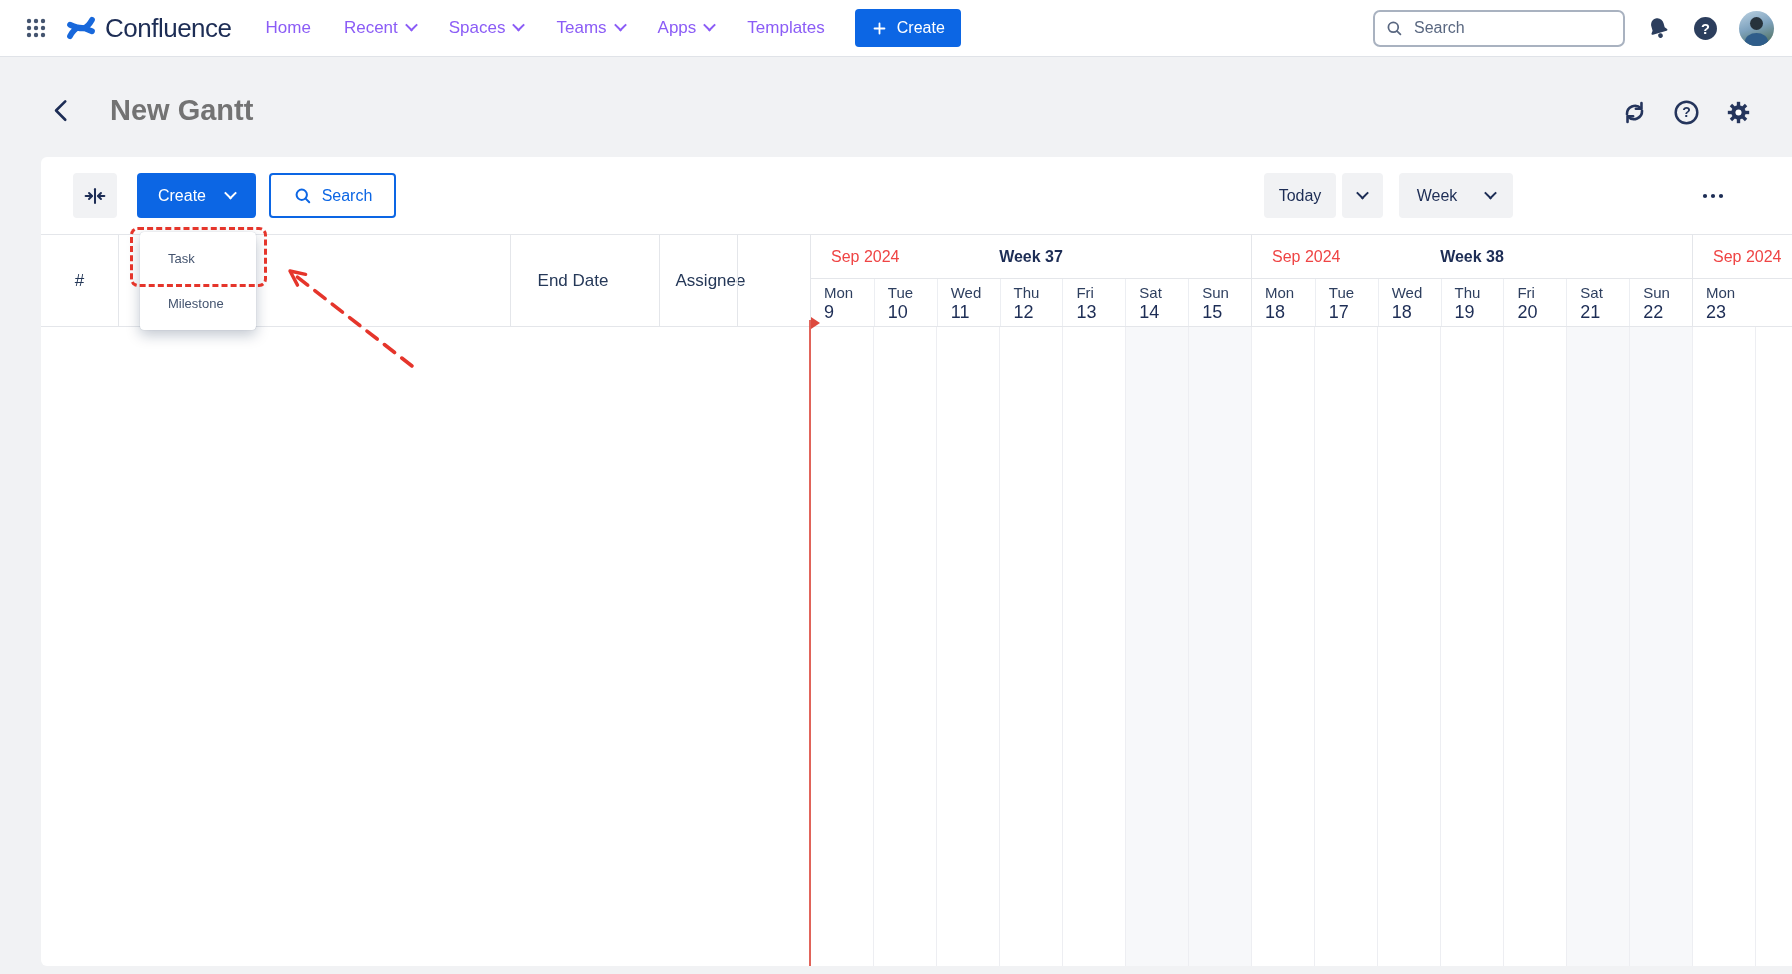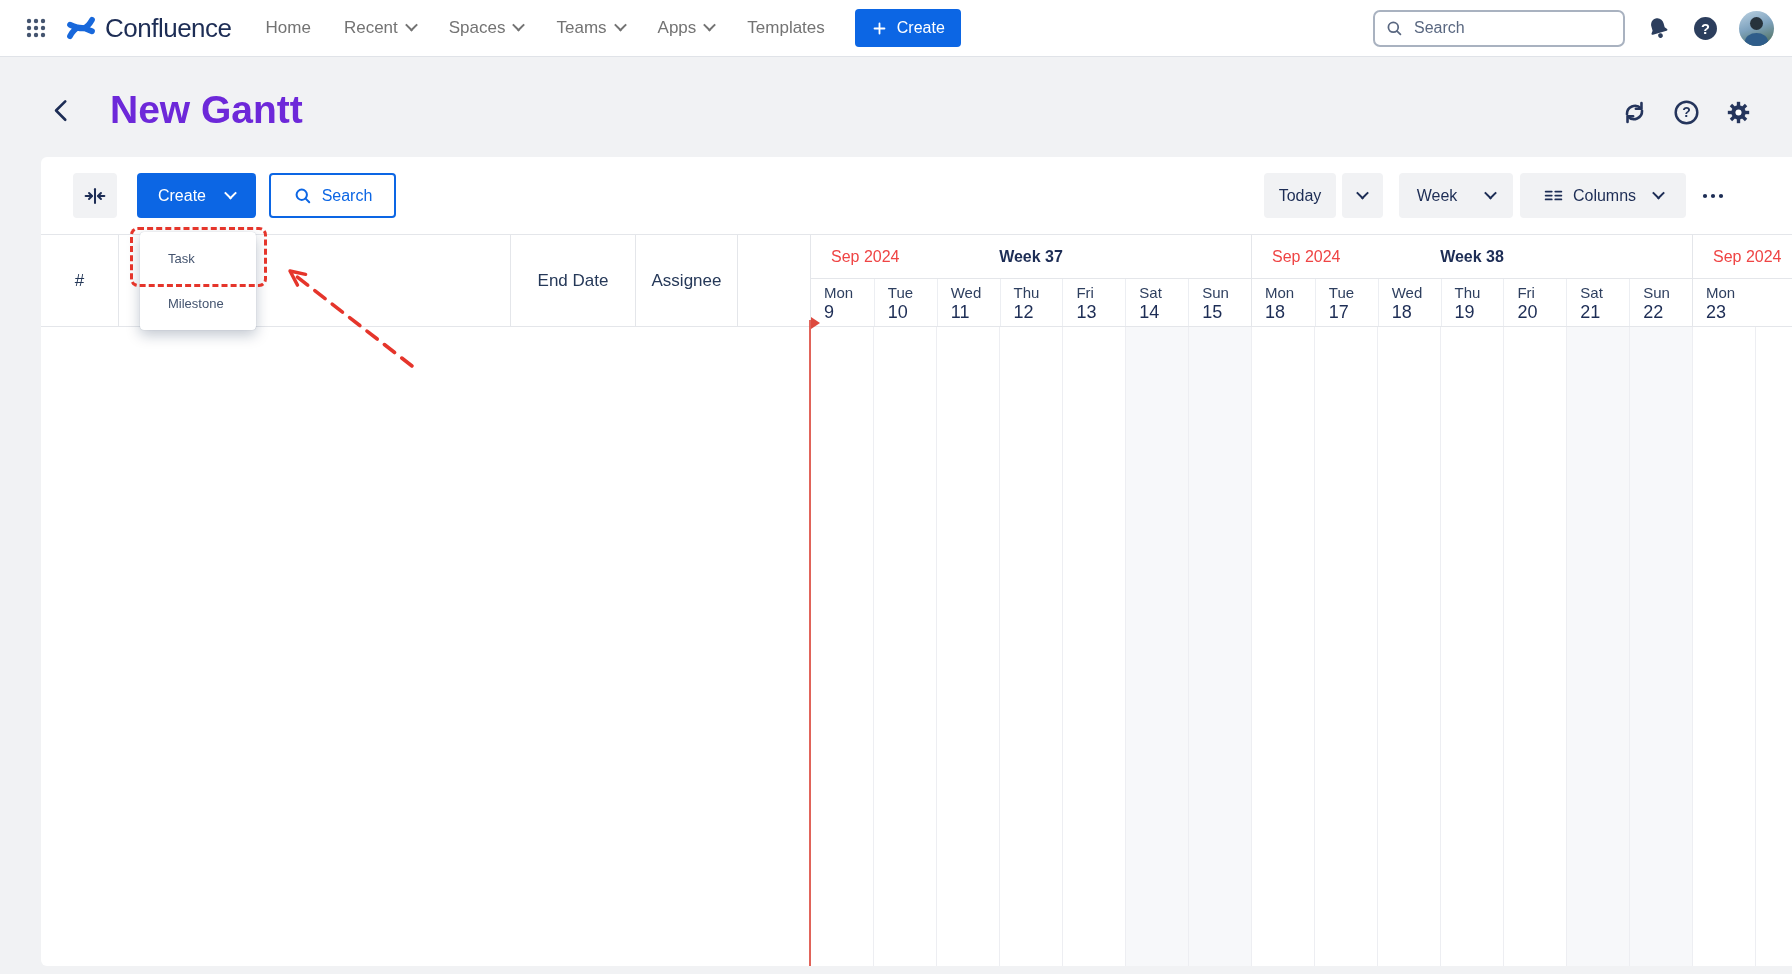--- a/index.html
+++ b/index.html
@@ -9,21 +9,21 @@
 
   
   #topnav{position:absolute;left:0;top:0;width:1792px;height:57px;background:#fff;
           border-bottom:1px solid #E0E3E8;display:flex;align-items:center;
           padding:0 18px;box-sizing:border-box;z-index:5}
   .grid-btn{width:36px;height:36px;display:flex;align-items:center;justify-content:center;
             border-radius:4px;cursor:pointer}
   .brand{display:flex;align-items:center;gap:9px;margin:0 34px 0 12px;cursor:pointer}
   .brand-name{font-size:26px;font-weight:500;color:#1D2D55;letter-spacing:-.5px}
   #nav-items{display:flex;align-items:center;gap:33px}
-  .nav-item{font-size:17px;font-weight:500;color:#737373;display:flex;align-items:center;cursor:pointer;white-space:nowrap}
+  .nav-item{font-size:17px;font-weight:500;color:#8b5cf6;display:flex;align-items:center;cursor:pointer;white-space:nowrap}
   .chev{display:inline-block;width:7px;height:7px;border-right:2px solid currentColor;
         border-bottom:2px solid currentColor;transform:rotate(45deg) translate(-1px,-1px);
         margin-left:9px;margin-bottom:3px}
   .nav-create{margin-left:30px;background:#0C66E4;color:#fff;height:38px;border:none;border-radius:4px;
               display:flex;align-items:center;padding:0 16px;gap:9px;font-size:16px;font-weight:500;
               font-family:inherit;cursor:pointer}
   .nav-right{margin-left:auto;display:flex;align-items:center;gap:20px}
   .search-box{width:252px;height:37px;border:2px solid #A9B2C0;border-radius:7px;display:flex;
               align-items:center;padding:0 10px;gap:8px;box-sizing:border-box;background:#fff}
   .search-box input{border:none;outline:none;font-size:16px;color:#44546F;width:100%;
@@ -33,21 +33,21 @@
           background:linear-gradient(160deg,#bcd2e2 0%,#7fa3bf 45%,#49694f 100%)}
   .avatar::before{content:"";position:absolute;left:50%;top:18%;width:13px;height:13px;margin-left:-6.5px;
                   border-radius:50%;background:#27323c}
   .avatar::after{content:"";position:absolute;left:50%;bottom:-12%;width:23px;height:17px;margin-left:-11.5px;
                  border-radius:50% 50% 0 0;background:#2f5d8a}
 
   
   #back-btn{position:absolute;left:44px;top:92px;width:36px;height:36px;display:flex;
             align-items:center;justify-content:center;cursor:pointer;z-index:2}
   #page-title{position:absolute;left:110px;top:92px;height:36px;line-height:36px;
-              font-size:39px;font-weight:600;color:#6d28d9;z-index:2}
+              font-size:29px;font-weight:600;color:#737373;z-index:2}
   .hdr-action{position:absolute;top:96px;width:32px;height:32px;display:flex;align-items:center;
               justify-content:center;cursor:pointer;z-index:2}
 
   
   #card{position:absolute;left:41px;top:157px;width:1751px;height:809px;background:#fff;
         border-radius:6px 0 0 6px;z-index:1}
 
   .tb-btn{position:absolute;top:16px;height:45px;display:flex;align-items:center;justify-content:center;
           border-radius:4px;font-size:16px;box-sizing:border-box;cursor:pointer;background:#F1F2F4;
           color:#1D2D55;font-weight:500;border:none;font-family:inherit}
@@ -243,44 +243,35 @@
   <button class="tb-btn" id="tb-today">
     <span>Today</span>
   </button>
   <button class="tb-btn" id="tb-today-chev">
     <span class="chev" style="margin:0 0 2px 0"></span>
   </button>
   <button class="tb-btn" id="tb-scale">
     <span>Week</span>
     <span class="chev"></span>
   </button>
-  <button class="tb-btn" id="tb-columns">
-    <span>
-      <svg width="21" height="21" viewBox="0 0 24 24" fill="none" stroke="#1D2D55" stroke-width="2" stroke-linecap="round">
-        <path d="M3 7.5h7M3 12h7M3 16.5h7M14 7.5h7M14 12h7M14 16.5h7"></path>
-      </svg>
-    </span>
-    <span>Columns</span>
-    <span class="chev"></span>
-  </button>
   <button class="tb-btn" id="tb-more">
     <span>
       <svg width="24" height="24" viewBox="0 0 24 24" fill="#1D2D55">
         <circle cx="4" cy="12" r="2.1"></circle>
           <circle cx="12" cy="12" r="2.1"></circle>
           <circle cx="20" cy="12" r="2.1"></circle>
       </svg>
     </span>
   </button>
 
   <div id="grid-header">
       <div class="gh-cell" style="left: 0px; width: 77px;">#</div>
       <div class="gh-cell bl" style="left: 77px; width: 265px;"></div>
       <div class="gh-cell bl" style="left: 469px; width: 125px;">End Date</div>
-      <div class="gh-cell bl" style="left: 594px; width: 102px;">Assignee</div>
+      <div class="gh-cell bl" style="left: 618px; width: 102px;">Assignee</div>
       <div class="gh-cell bl" style="left: 696px; width: 73px;"></div>
       <div class="tl-week" style="left: 769px; width: 441px;">
         <div class="tl-month-row">
           <span class="tl-month">Sep 2024</span>
           <span class="tl-weeklabel">Week 37</span>
         </div>
         <div class="tl-days">
           <div class="tl-day">
             <div class="tl-day-name">Mon</div>
             <div class="tl-day-num">9</div>

